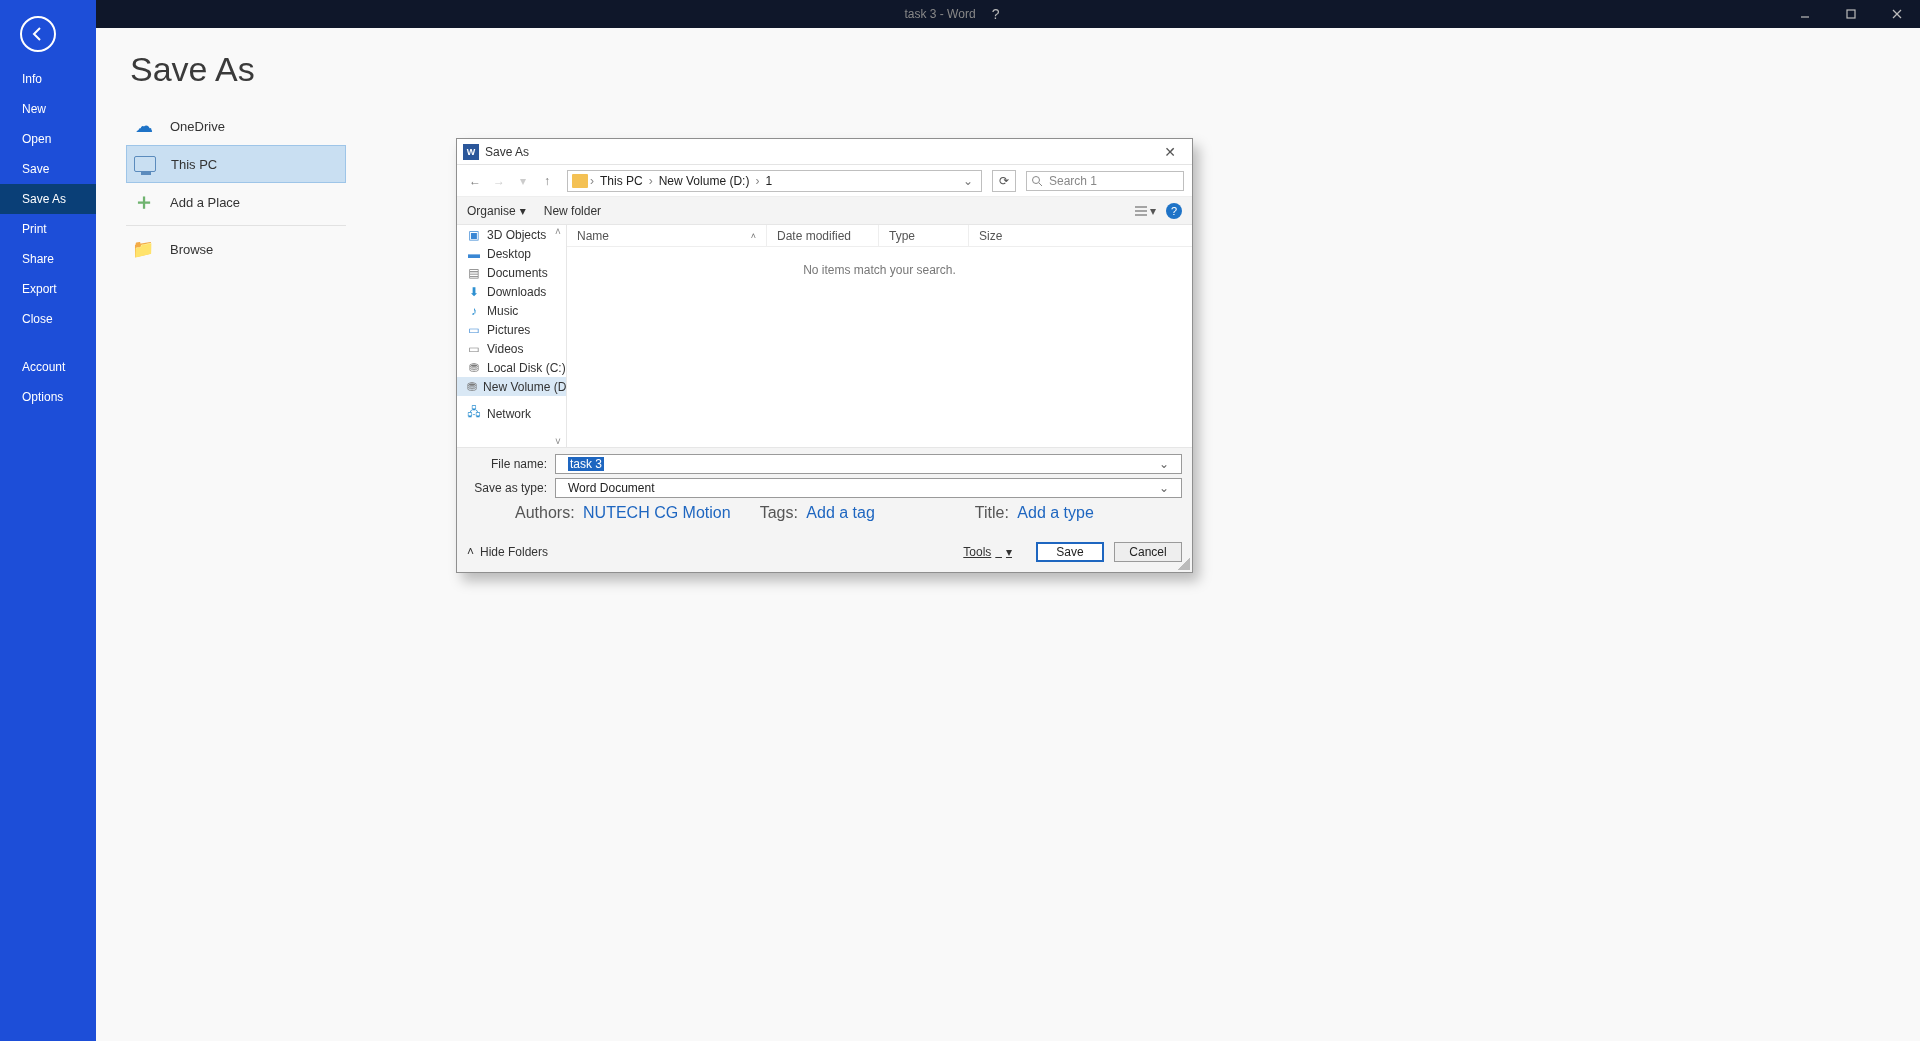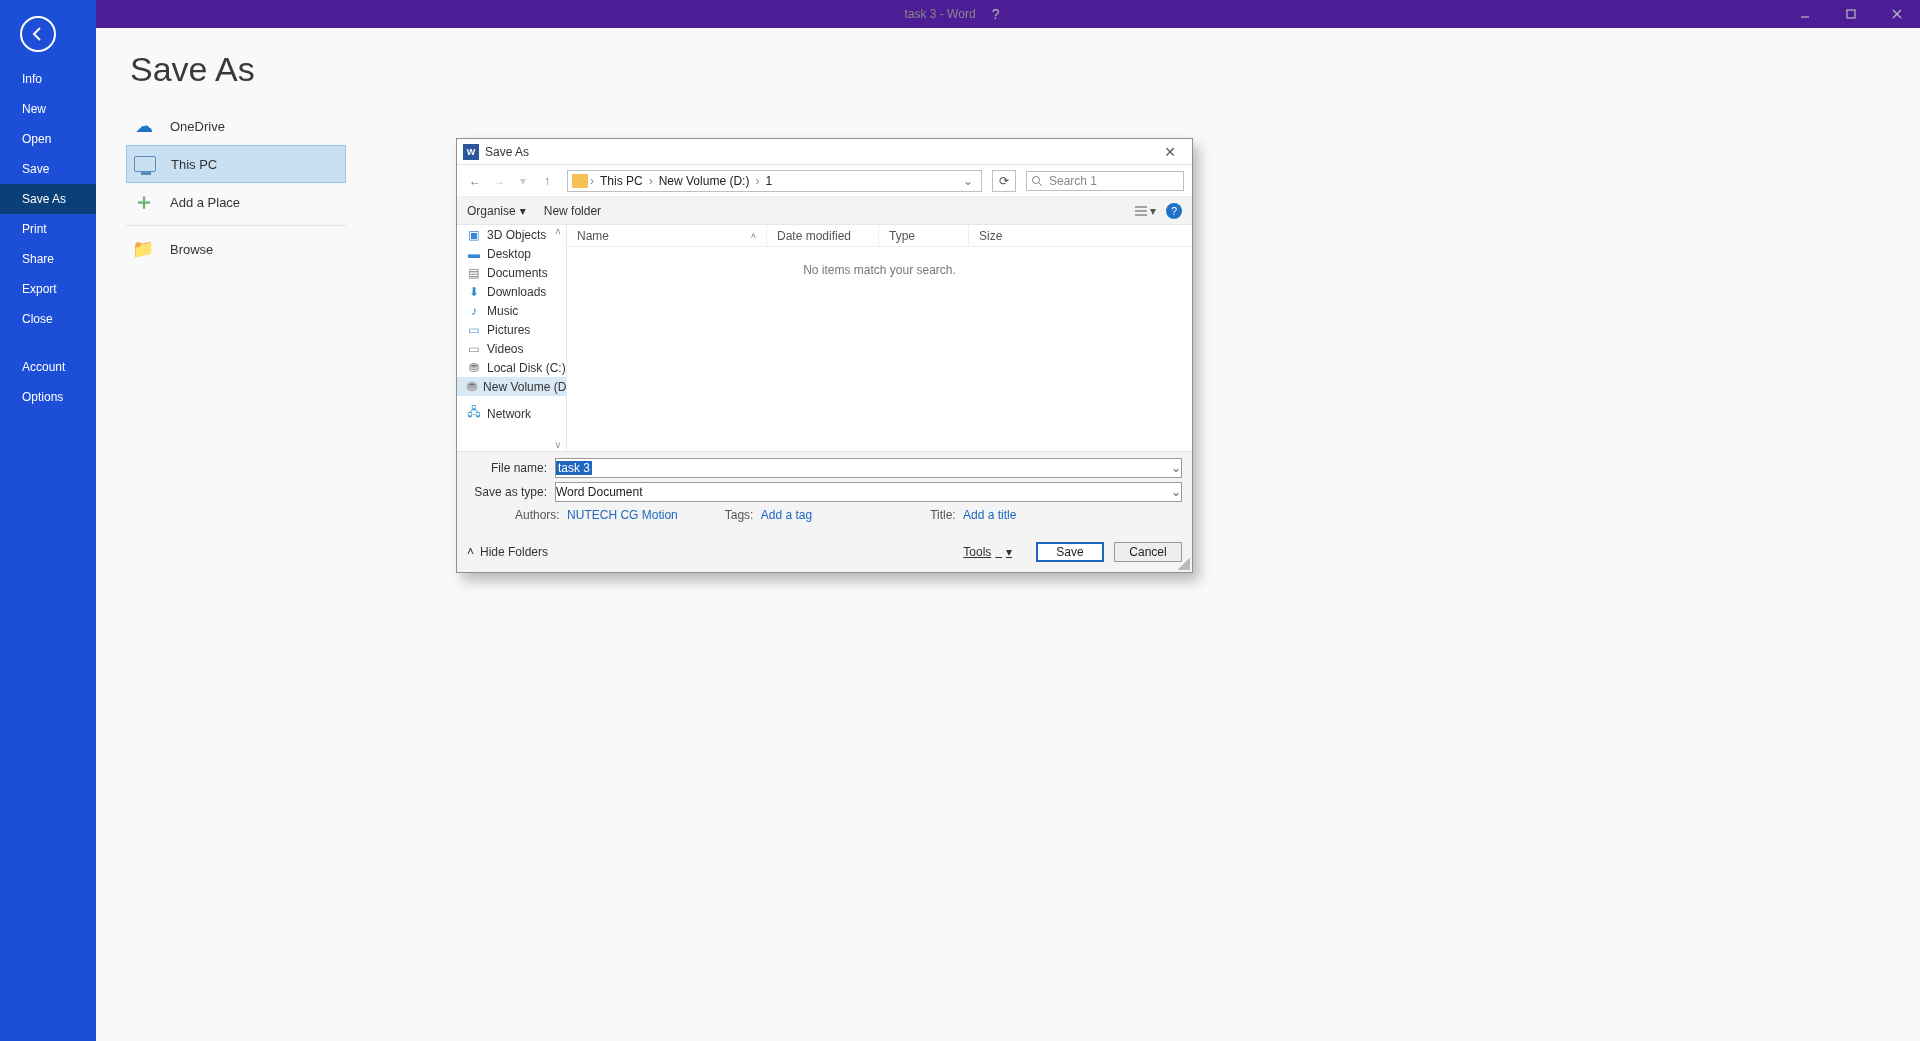--- a/index.html
+++ b/index.html
@@ -1,21 +1,21 @@
 <!DOCTYPE html>
 <html><head>
 <meta charset="utf-8">
 <style>
 * { margin: 0; padding: 0; box-sizing: border-box; font-family: "Segoe UI", Tahoma, sans-serif; }
 html, body { width: 1920px; height: 1041px; overflow: hidden; background: #f3f3f3; }
 
 
 .titlebar {
   position: absolute; top: 0; left: 0; right: 0; height: 28px;
-  background: #4c1d95; display: flex; align-items: center; justify-content: center;
+  background: #0f172a; display: flex; align-items: center; justify-content: center;
   color: #888; font-size: 12px;
 }
 .titlebar .wincontrols { position: absolute; right: 0; top: 0; display: flex; }
 .titlebar .winbtn { width: 46px; height: 28px; display:flex; align-items:center; justify-content:center; color:#bbb; font-size:12px; }
 .titlebar .winbtn svg { stroke:#bbb; }
 .titlebar .helpbtn { width:40px; height:28px; display:flex; align-items:center; justify-content:center; color:#bbb; font-size:14px;}
 
 .signin { position:absolute; top:28px; right:18px; font-size:12px; color:#444; }
 
 
@@ -92,27 +92,27 @@
 .colhdr { height:22px; display:flex; align-items:center; border-bottom:1px solid #eee; color:#555; font-size:12px;}
 .colhdr .col { padding:0 10px; border-right:1px solid #eee; height:100%; display:flex; align-items:center; gap:0;}
 .colhdr .col.name{ width:200px;} .col.date{width:112px;} .col.type{width:90px;} .col.size{width:60px; border-right:none;}
 .sortarrow{ font-size:9px; color:#777; margin-left:auto;}
 .emptymsg { flex:1; display:flex; align-items:flex-start; justify-content:center; padding-top:16px; color:#777; }
 
 .dlg-bottom { border-top:1px solid #e6e6e6; padding:6px 10px 8px 10px; background:#f4f4f4; }
 .field { display:flex; align-items:center; margin-bottom:4px; }
 .field .lbl { width:88px; text-align:right; padding-right:8px; color:#333;}
 .field input, .field .combo {
-  flex:1; height:20px; border:1px solid #9a9a9a; background:#fff; padding:0 0; font-size:12px; color:#222;
+  flex:1; height:20px; border:1px solid #9a9a9a; background:#fff; padding:0 12px; font-size:12px; color:#222;
 }
 .field .combo { display:flex; align-items:center; justify-content:space-between; }
 .field .combo .dd { color:#666; }
 .filenamesel { background:#1e66c0; color:#fff; padding:0 2px; }
 
-.metarow { display:flex; gap:18px; margin:6px 0 6px 48px; font-size:12px;}
+.metarow { display:flex; margin:6px 0 6px 48px; font-size:16px;}
 .metarow .mlbl{ color:#555; margin-right:4px;}
 .metarow .mval{ color:#1e66c0; }
 .thumbrow { margin-left:88px; display:flex; align-items:center; gap:6px; color:#1e66c0; }
 .thumbrow .chk { width:12px; height:12px; border:1px solid #555; background:#fff; }
 
 .dlg-footer { display:flex; align-items:center; padding:6px 10px 10px 10px; background:#f4f4f4;}
 .hidefolders { display:flex; align-items:center; gap:6px; color:#333;}
 .footerspacer{flex:1;}
 .tools { display:flex; align-items:center; gap:4px; margin-right:14px; color:#333;text-decoration:underline;}
 .btn { width:68px; height:20px; border:1px solid #9a9a9a; background:#eee; display:flex; align-items:center; justify-content:center; font-size:12px; color:#222; margin-left:10px;}
@@ -318,21 +318,21 @@
       <div class="field">
         <span class="lbl">Save as type:</span>
         <div class="combo">
           <span>Word Document</span>
           <span class="dd">⌄</span>
         </div>
       </div>
       <div class="metarow">
         <span><span class="mlbl">Authors:</span>&nbsp;<span class="mval">NUTECH CG Motion</span></span>
         <span style="margin-left:29px;"><span class="mlbl">Tags:</span>&nbsp;<span class="mval">Add a tag</span></span>
-        <span style="margin-left:100px;"><span class="mlbl">Title:</span>&nbsp;<span class="mval">Add a title</span></span>
+        <span style="margin-left:100px;"><span class="mlbl">Title:</span>&nbsp;<span class="mval">Add a type</span></span>
       </div>
     </div>
 
     <div class="dlg-footer">
       <span class="hidefolders">
         <span>˄</span>
         <span>Hide Folders</span>
       </span>
       <span class="footerspacer"></span>
       <span class="tools">

